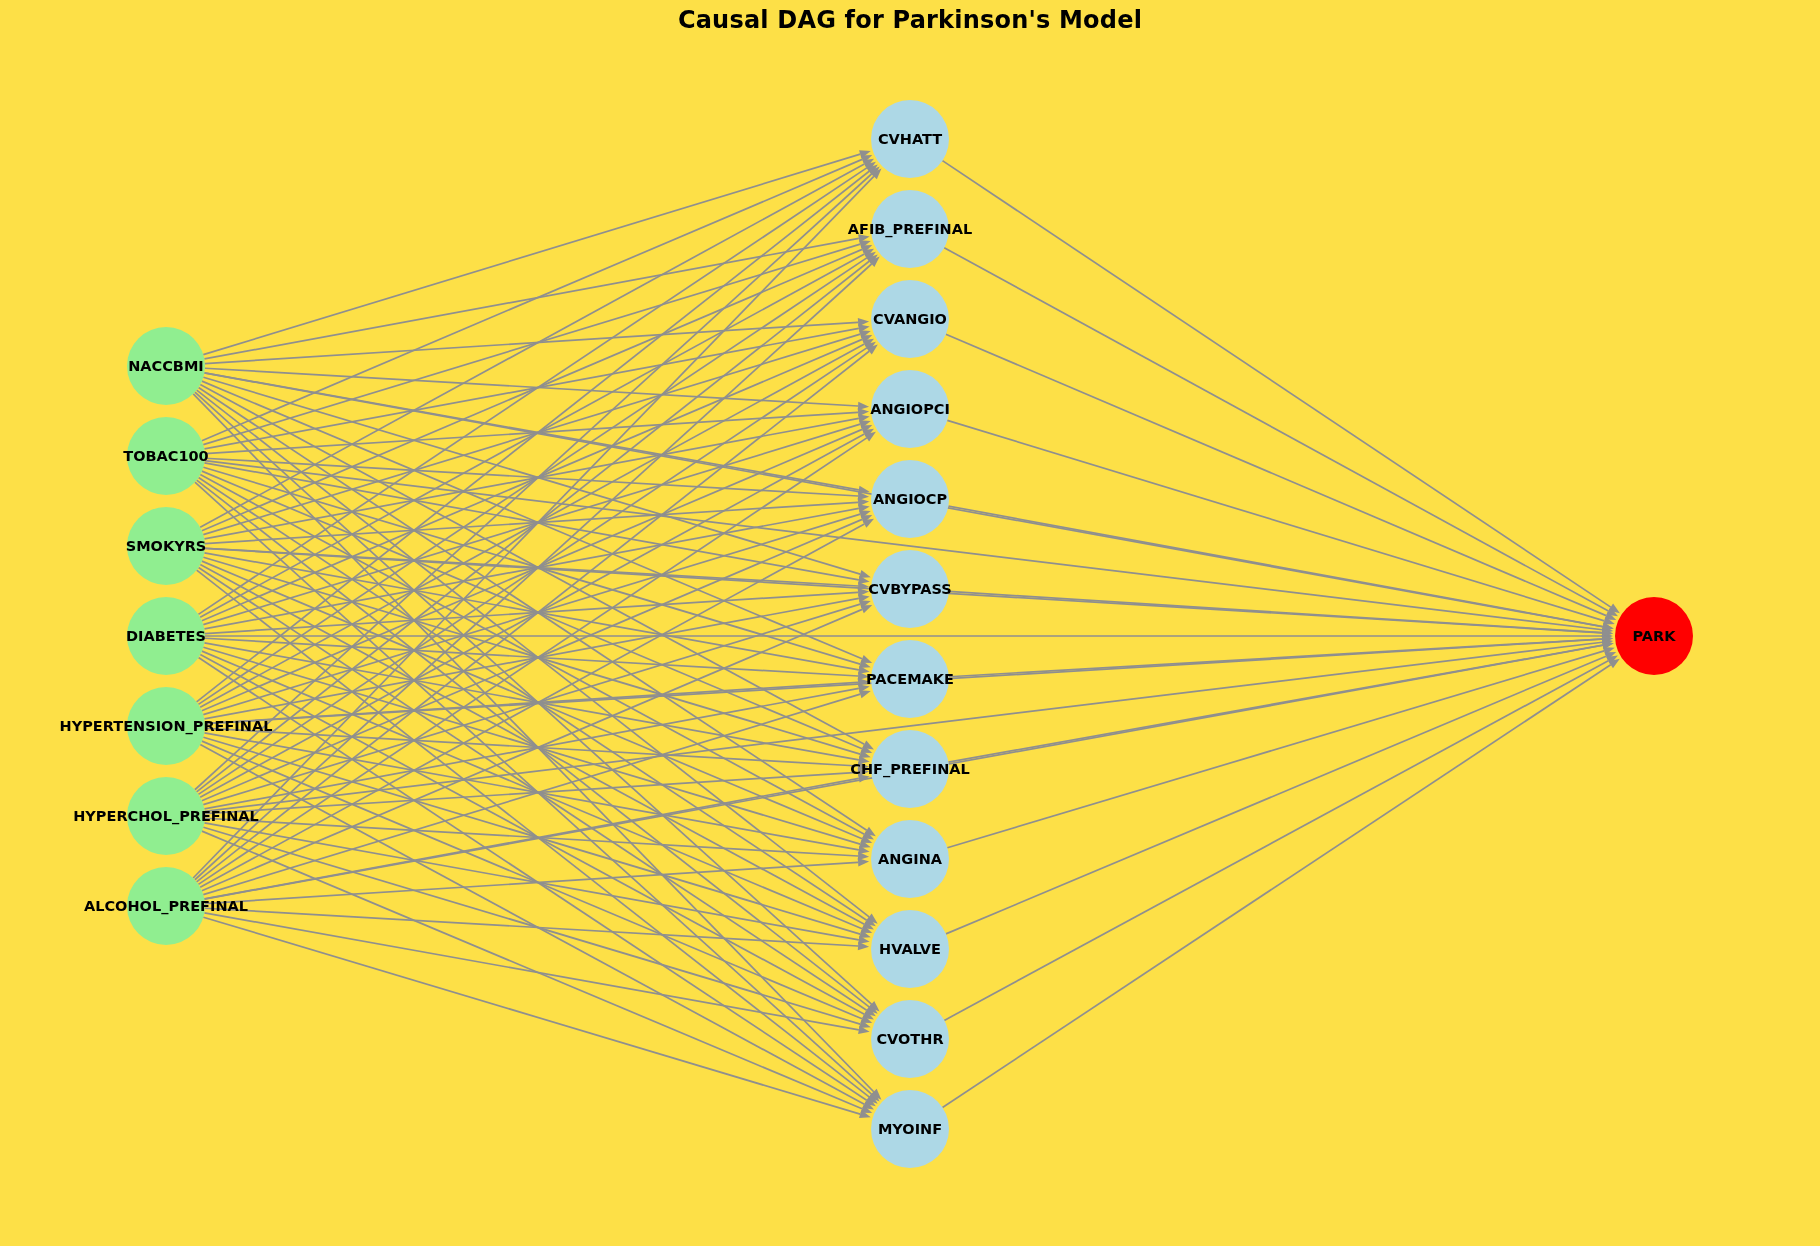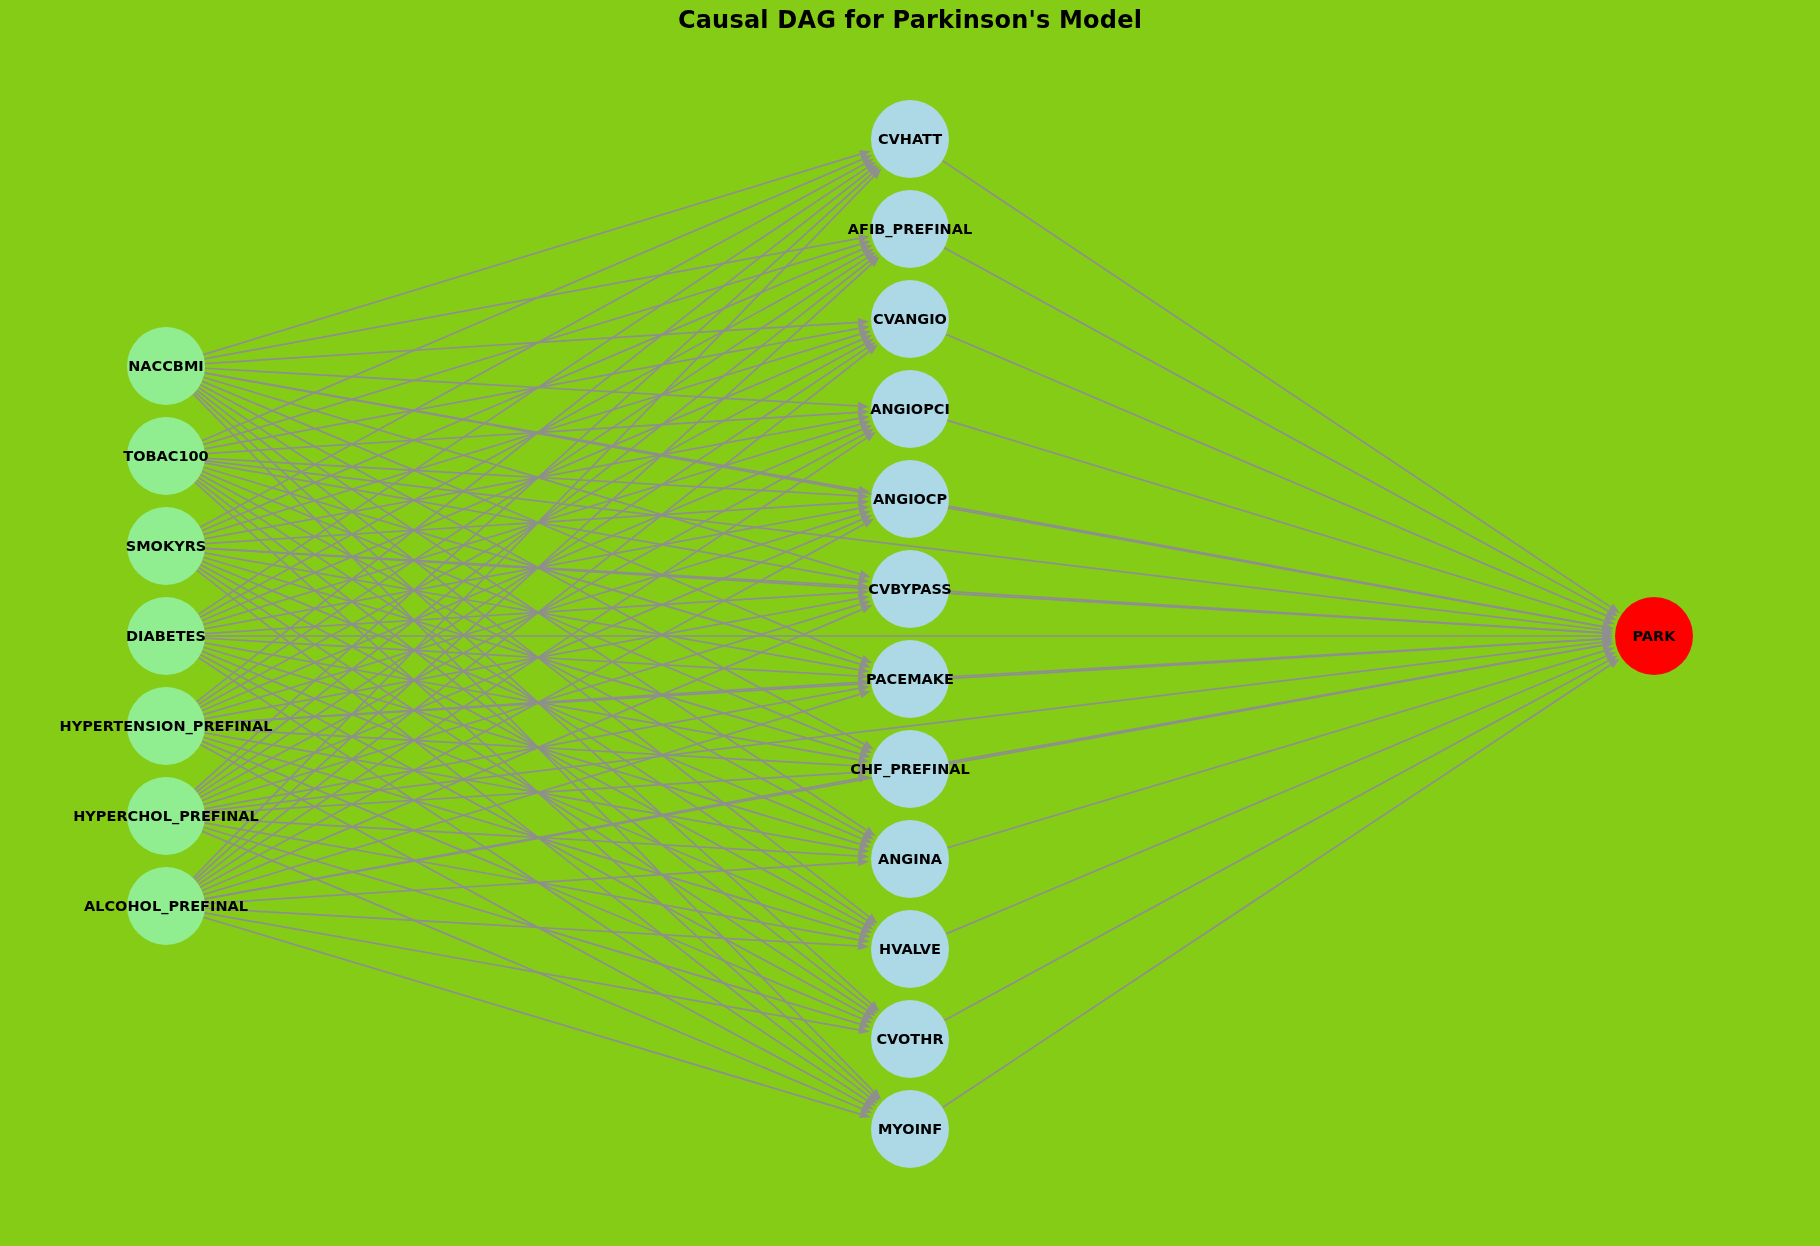--- a/index.html
+++ b/index.html
@@ -4,21 +4,21 @@
 <style>
   html, body {
     margin: 0;
     padding: 0;
     background: #ffffff;
   }
   .figure {
     position: relative;
     width: 1820px;
     height: 1246px;
-    background: #84cc16;
+    background: #fde047;
     overflow: hidden;
     font-family: "DejaVu Sans", "Liberation Sans", sans-serif;
   }
   .figure-title {
     position: absolute;
     top: 6px;
     left: 0;
     width: 100%;
     text-align: center;
     font-size: 24px;

